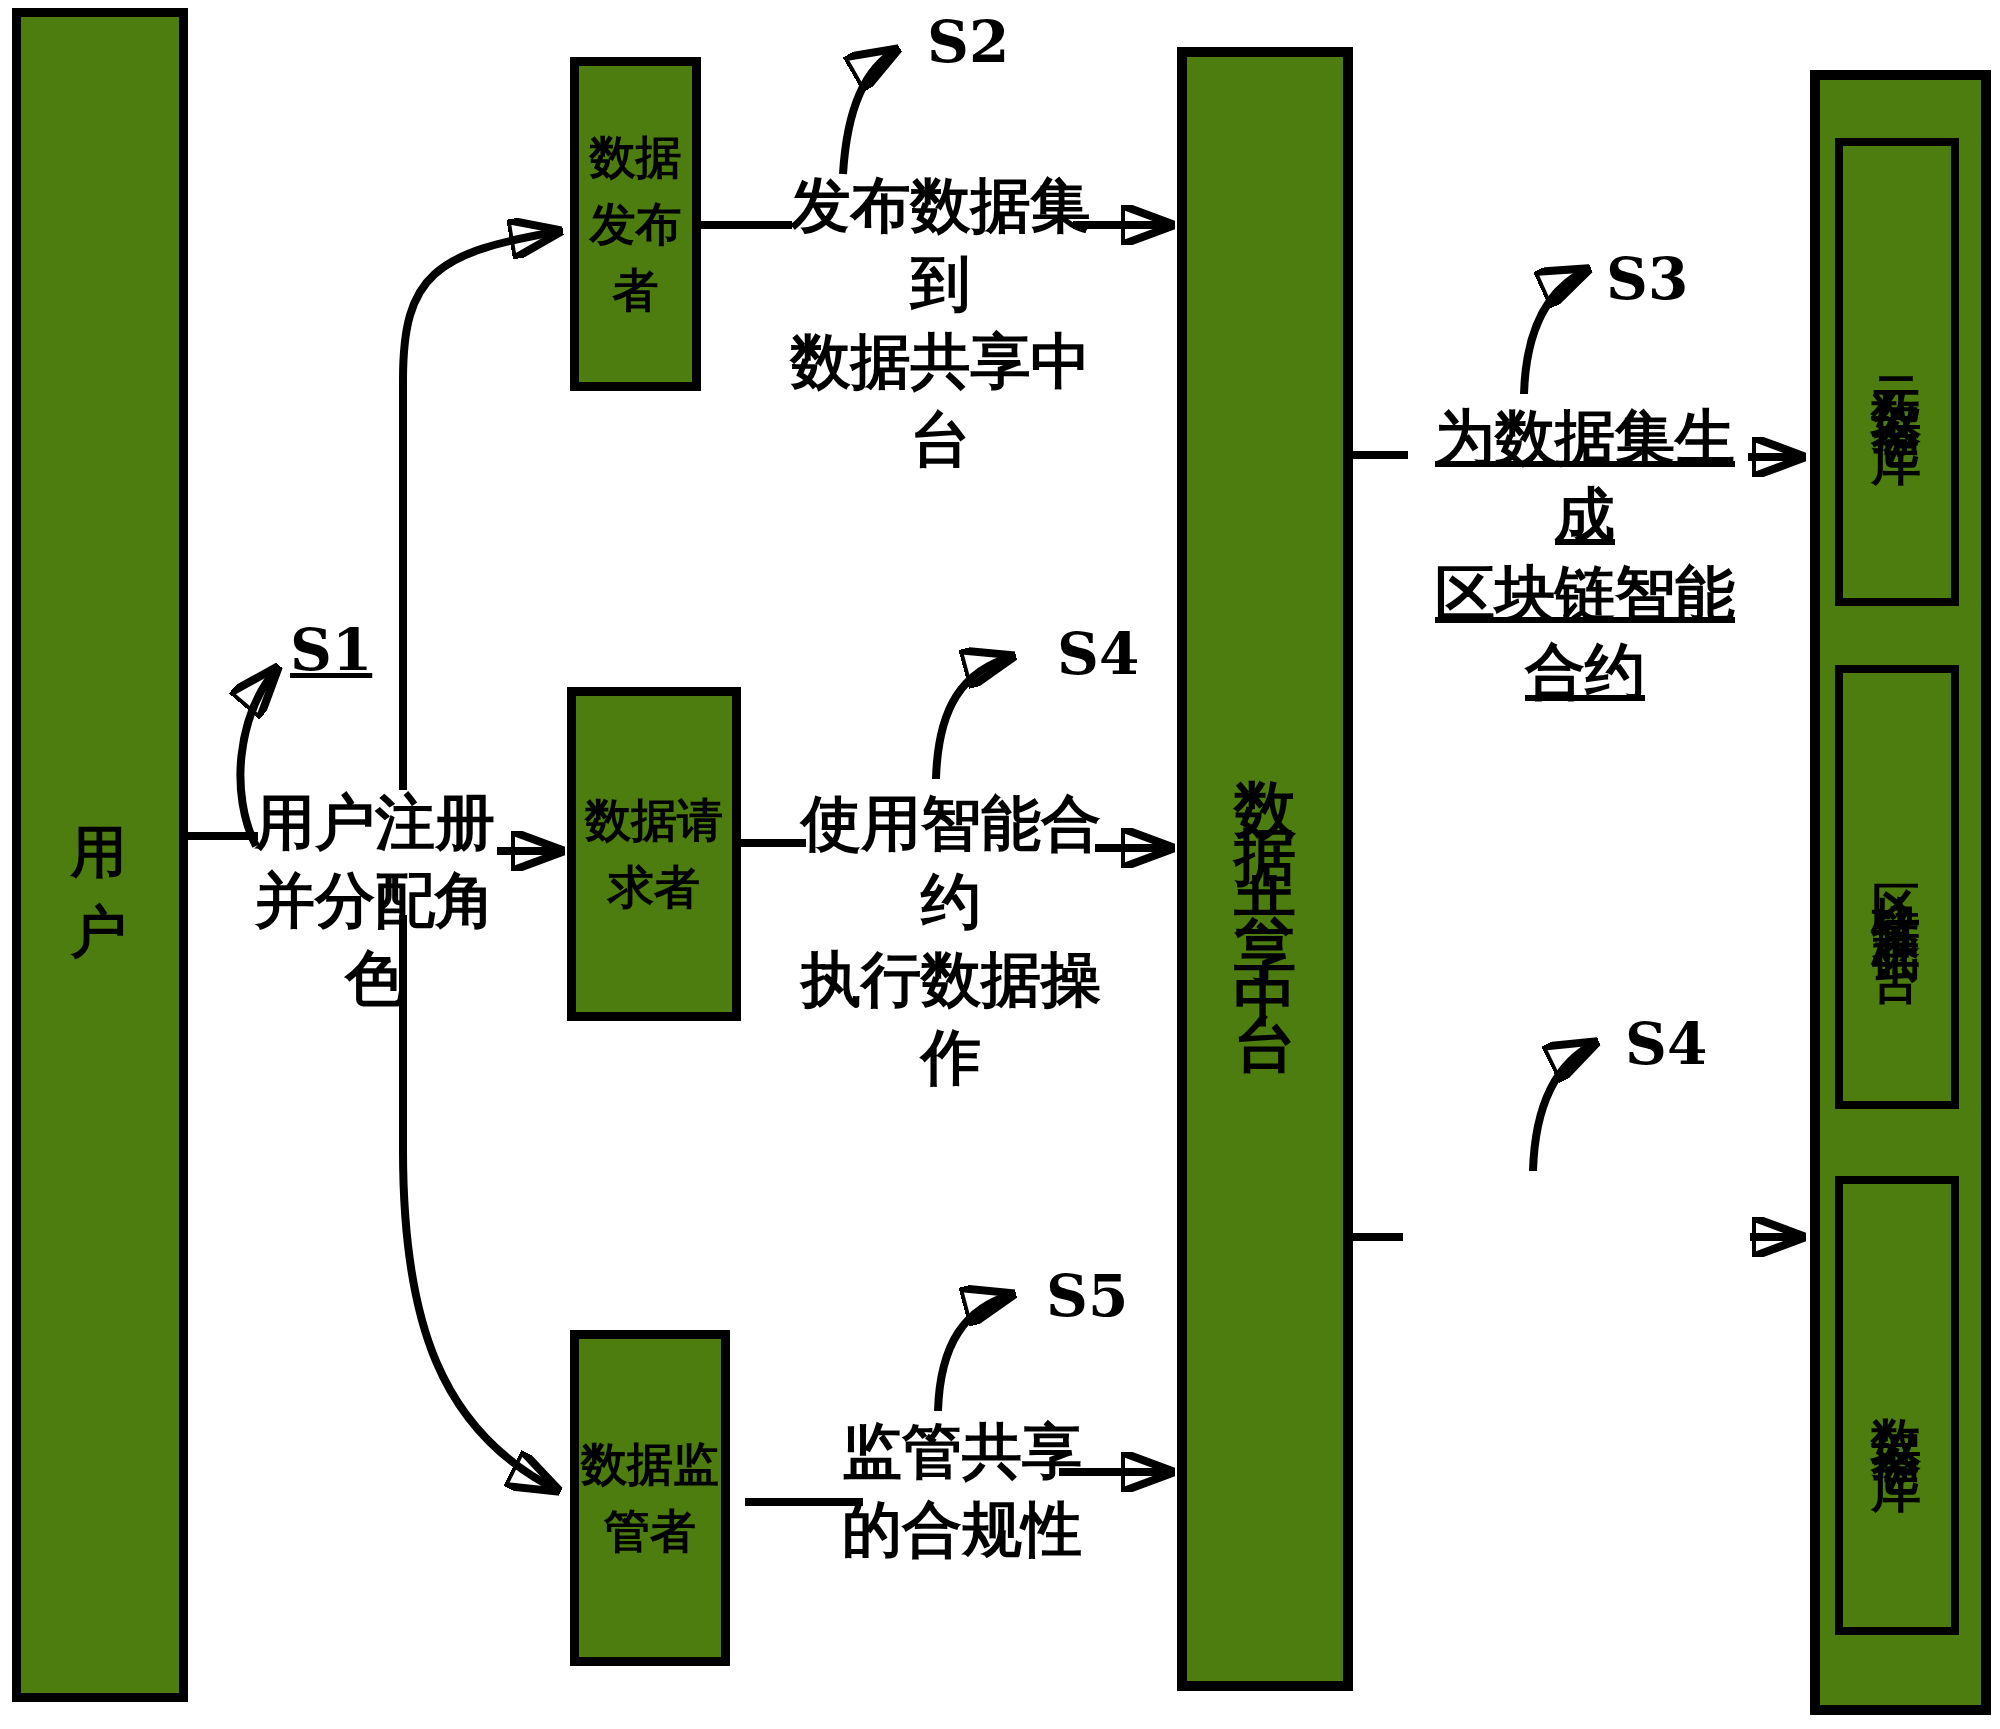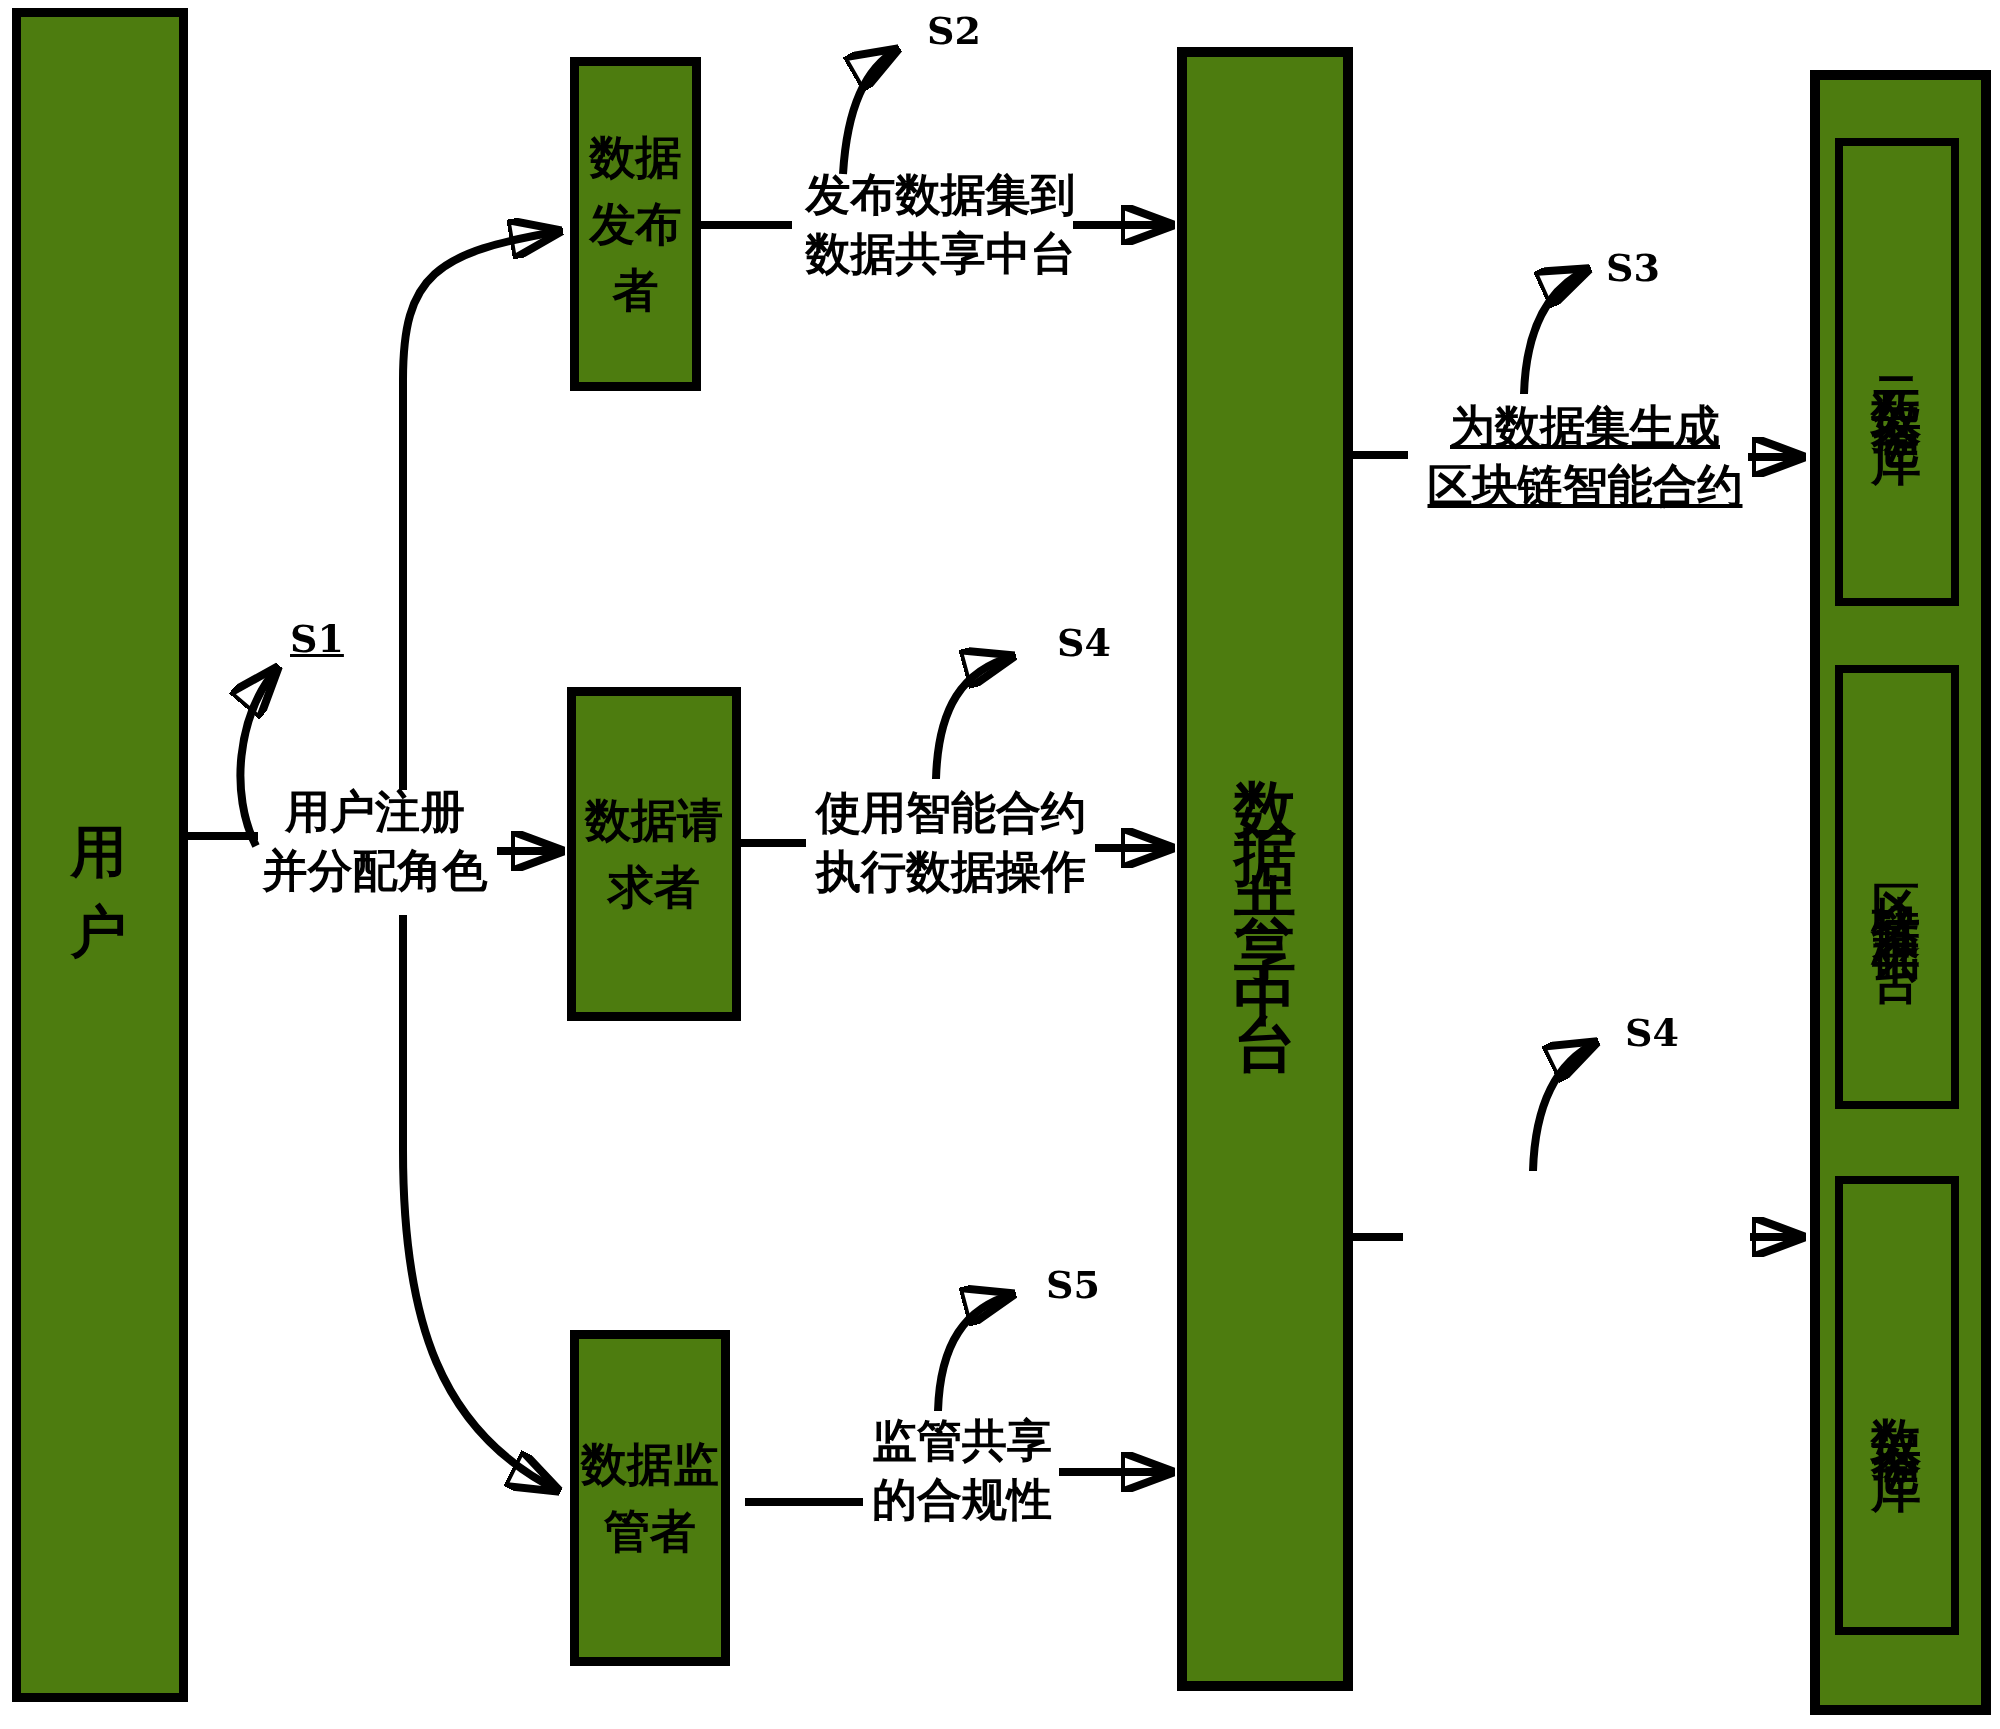--- a/index.html
+++ b/index.html
@@ -21,25 +21,25 @@
   .role-label.narrow{width:142px;}
   .vtext{
     writing-mode:vertical-rl;text-orientation:upright;
     font-weight:700;white-space:nowrap;
   }
   .user-v{font-size:56px;letter-spacing:72px;}
   .central-v{font-size:62px;letter-spacing:46px;}
   .inner-v{font-size:50px;letter-spacing:14px;}
   .inner-v.seven{font-size:48px;letter-spacing:12px;}
   .edge-label{
-    position:absolute;font-size:45px;font-weight:700;text-align:center;
+    position:absolute;font-size:60px;font-weight:700;text-align:center;
     line-height:1.3;white-space:pre-line;
   }
   .step-label{
-    position:absolute;font-size:38px;font-weight:600;
+    position:absolute;font-size:58px;font-weight:600;
     font-family:"DejaVu Serif","Liberation Serif",serif;
   }
   svg.wires{position:absolute;left:0;top:0;width:2000px;height:1729px;}
   svg.wires path{stroke:#000;stroke-width:8;fill:none;}
 </style>
 </head>
 <body>
 
 <div id="stage">
 

